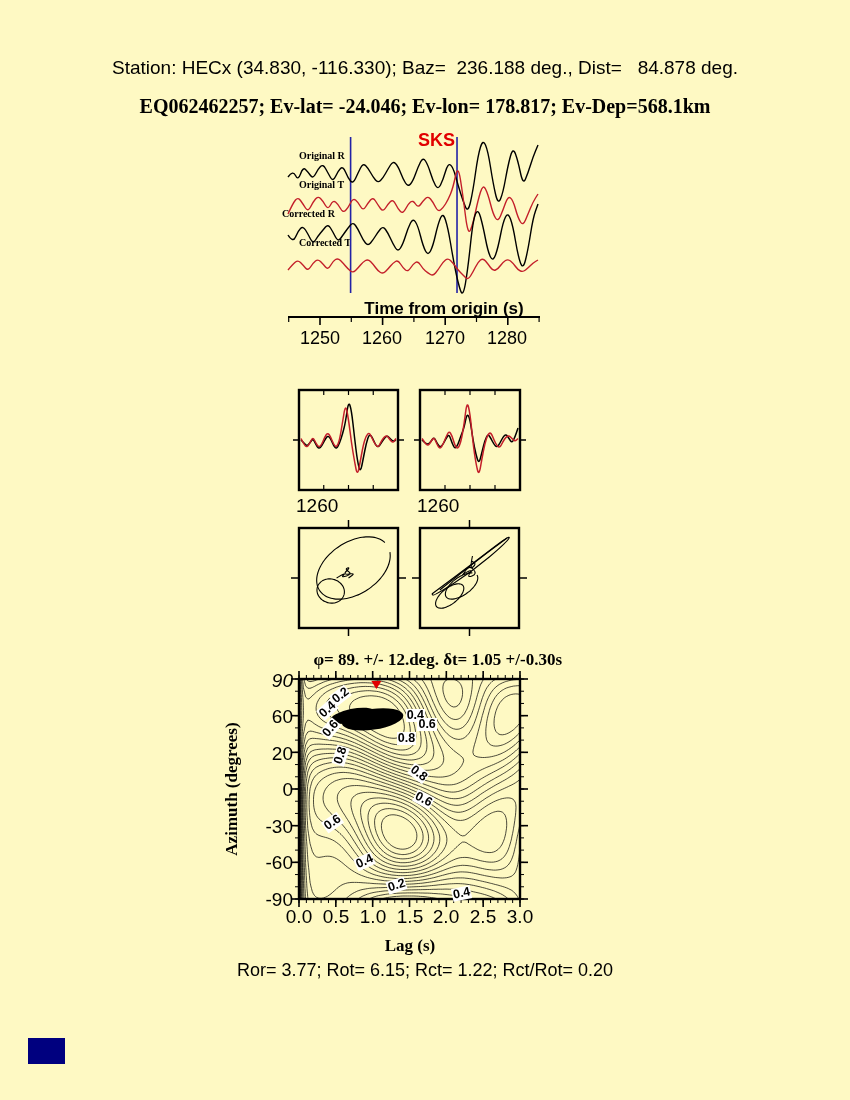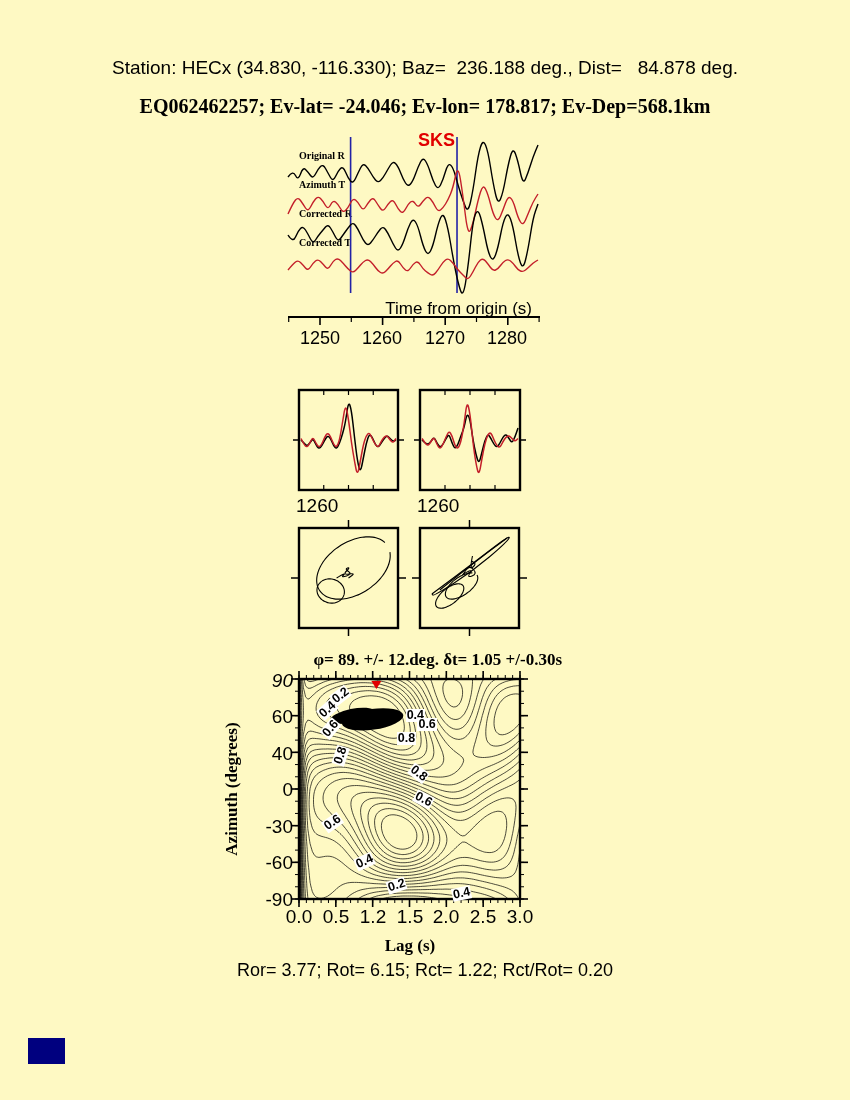--- a/index.html
+++ b/index.html
@@ -26,34 +26,34 @@
 </head>
 <body>
 
 <div id="page">
 
   <div class="abs title1" style="top:57px;left:0;">Station: HECx (34.830, -116.330); Baz=  236.188 deg., Dist=   84.878 deg.</div>
   <div class="abs title2" style="top:95px;left:0;">EQ062462257; Ev-lat= -24.046; Ev-lon= 178.817; Ev-Dep=568.1km</div>
 
   <div class="abs phase" style="top:130px;left:418px;color:#e10000;">SKS</div>
   <div class="abs trlabel" style="top:150px;left:299px;">Original R</div>
-  <div class="abs trlabel" style="top:179px;left:299px;">Azimuth T</div>
-  <div class="abs trlabel" style="top:208px;left:299px;">Corrected R</div>
+  <div class="abs trlabel" style="top:179px;left:299px;">Original T</div>
+  <div class="abs trlabel" style="top:208px;left:282px;">Corrected R</div>
   <div class="abs trlabel" style="top:237px;left:299px;">Corrected T</div>
 
   <svg id="waves-svg" class="abs" style="left:280px;top:128px;" width="270" height="182">
       <line x1="70.60000000000002" y1="9" x2="70.60000000000002" y2="165" stroke="#2222a6" stroke-width="1.6"></line>
       <line x1="177.01999999999998" y1="9" x2="177.01999999999998" y2="165" stroke="#2222a6" stroke-width="1.6"></line>
       <path d="M8,49 Q13,42 15.5,47.5 Q18,53 20.5,46 Q23,39 25.5,41.5 Q28,44 30.5,47.5 Q33,51 35.5,46 Q38,41 40.5,38.5 Q43,36 45.5,40.5 Q48,45 50.5,49.5 Q53,54 55.5,48.5 Q58,43 60.5,40.5 Q63,38 65.5,44 Q68,50 70.5,53 Q73,56 75.5,50.5 Q78,45 80.5,40 Q83,35 85.5,37.5 Q88,40 90.5,44.5 Q93,49 95.5,52 Q98,55 100.5,52.5 Q103,50 105.5,45.5 Q108,41 110.5,37 Q113,33 115.5,35.5 Q118,38 120.5,44.5 Q123,51 125.5,55 Q128,59 130.5,56 Q133,53 135.5,46 Q138,39 140.5,34 Q143,29 145.5,33 Q148,37 150.5,45 Q153,53 155.5,57.5 Q158,62 160.5,57 Q163,52 165.5,43.5 Q168,35 170.5,37 Q173,39 175.5,48 Q178,57 180.5,65 Q183,73 185.5,79 Q188,85 190.5,74 Q193,63 195.5,45 Q198,27 200.5,19 Q203,11 205.5,17 Q208,23 210.5,39 Q213,55 215.5,66 Q218,77 220.5,71 Q223,65 225.5,51 Q228,37 230.5,28 Q233,19 235.5,26 Q238,33 240.5,45 Q243,57 245.5,51 Q248,45 250.5,37 Q253,29 255.5,23 L258,17" fill="none" stroke="#000000" stroke-width="1.4"></path>
       <path d="M8,86 Q13,75 15.5,72 Q18,69 20.5,72.5 Q23,76 25.5,80 Q28,84 30.5,79 Q33,74 35.5,71 Q38,68 40.5,70.5 Q43,73 45.5,77.5 Q48,82 50.5,77 Q53,72 55.5,74 Q58,76 60.5,80.5 Q63,85 65.5,82.5 Q68,80 70.5,75 Q73,70 75.5,72 Q78,74 80.5,78.5 Q83,83 85.5,79 Q88,75 90.5,72 Q93,69 95.5,73 Q98,77 100.5,80.5 Q103,84 105.5,80 Q108,76 110.5,73.5 Q113,71 115.5,76 Q118,81 120.5,83.5 Q123,86 125.5,81 Q128,76 130.5,74 Q133,72 135.5,76 Q138,80 140.5,76.5 Q143,73 145.5,70.5 Q148,68 150.5,71 Q153,74 155.5,79 Q158,84 160.5,82 Q163,80 165.5,76 Q168,72 170.5,66 Q173,60 175.5,48 Q178,36 180.5,52 Q183,68 185.5,88 Q188,108 190.5,102 Q193,96 195.5,84 Q198,72 200.5,64 Q203,56 205.5,61 Q208,66 210.5,76 Q213,86 215.5,90 Q218,94 220.5,88 Q223,82 225.5,75 Q228,68 230.5,70 Q233,72 235.5,81 Q238,90 240.5,94 Q243,98 245.5,92 Q248,86 250.5,80 Q253,74 255.5,70 L258,66" fill="none" stroke="#c31f2a" stroke-width="1.4"></path>
       <path d="M8,107 Q13,115 15.5,109 Q18,103 20.5,100.5 Q23,98 25.5,102 Q28,106 30.5,111 Q33,116 35.5,112 Q38,108 40.5,105 Q43,102 45.5,99 Q48,96 50.5,100 Q53,104 55.5,109 Q58,114 60.5,110.5 Q63,107 65.5,103.5 Q68,100 70.5,97 Q73,94 75.5,97.5 Q78,101 80.5,106.5 Q83,112 85.5,115 Q88,118 90.5,115 Q93,112 95.5,108 Q98,104 100.5,101 Q103,98 105.5,101.5 Q108,105 110.5,110.5 Q113,116 115.5,120 Q118,124 120.5,120 Q123,116 125.5,108 Q128,100 130.5,95 Q133,90 135.5,94 Q138,98 140.5,108 Q143,118 145.5,123 Q148,128 150.5,123 Q153,118 155.5,107 Q158,96 160.5,90 Q163,84 165.5,92 Q168,100 170.5,115 Q173,130 175.5,142.5 Q178,155 180.5,162.5 Q183,170 185.5,155 Q188,140 190.5,116 Q193,92 195.5,86 Q198,80 200.5,89 Q203,98 205.5,111 Q208,124 210.5,129 Q213,134 215.5,127 Q218,120 220.5,107 Q223,94 225.5,89 Q228,84 230.5,91 Q233,98 235.5,113 Q238,128 240.5,135 Q243,142 245.5,132 Q248,122 250.5,106 Q253,90 255.5,83 L258,76" fill="none" stroke="#000000" stroke-width="1.4"></path>
       <path d="M8,142 Q13,136 15.5,134 Q18,132 20.5,134.5 Q23,137 25.5,140 Q28,143 30.5,139 Q33,135 35.5,133 Q38,131 40.5,133.5 Q43,136 45.5,139 Q48,142 50.5,137.5 Q53,133 55.5,131.5 Q58,130 60.5,132.5 Q63,135 65.5,138 Q68,141 70.5,143 Q73,145 75.5,142.5 Q78,140 80.5,137 Q83,134 85.5,132.5 Q88,131 90.5,133.5 Q93,136 95.5,139.5 Q98,143 100.5,144.5 Q103,146 105.5,143.5 Q108,141 110.5,138 Q113,135 115.5,133.5 Q118,132 120.5,136 Q123,140 125.5,142 Q128,144 130.5,140 Q133,136 135.5,134.5 Q138,133 140.5,137 Q143,141 145.5,143 Q148,145 150.5,146.5 Q153,148 155.5,145 Q158,142 160.5,138 Q163,134 165.5,132 Q168,130 170.5,132.5 Q173,135 175.5,138.5 Q178,142 180.5,144.5 Q183,147 185.5,149.5 Q188,152 190.5,148 Q193,144 195.5,139 Q198,134 200.5,132 Q203,130 205.5,133 Q208,136 210.5,139.5 Q213,143 215.5,142 Q218,141 220.5,137.5 Q223,134 225.5,132.5 Q228,131 230.5,133 Q233,135 235.5,138.5 Q238,142 240.5,143 Q243,144 245.5,142 Q248,140 250.5,137.5 Q253,135 255.5,133.5 L258,132" fill="none" stroke="#c31f2a" stroke-width="1.4"></path>
     </svg>
 
-  <div class="abs axlabel" style="top:299px;left:332px;width:200px;text-align:right;">Time from origin (s)</div>
+  <div class="abs axlabel" style="top:299px;left:344px;width:200px;text-align:center;font-weight:bold;">Time from origin (s)</div>
   <svg id="taxis-svg" class="abs" style="left:280px;top:310px;" width="270" height="20">
       <line x1="8" y1="7" x2="260" y2="7" stroke="#000" stroke-width="2"></line>
       <line x1="40" y1="7" x2="40" y2="15" stroke="#000" stroke-width="1.6"></line>
       <line x1="102.60000000000002" y1="7" x2="102.60000000000002" y2="15" stroke="#000" stroke-width="1.6"></line>
       <line x1="165.2" y1="7" x2="165.2" y2="15" stroke="#000" stroke-width="1.6"></line>
       <line x1="227.79999999999995" y1="7" x2="227.79999999999995" y2="15" stroke="#000" stroke-width="1.6"></line>
       <line x1="8.699999999999989" y1="7" x2="8.699999999999989" y2="12" stroke="#000" stroke-width="1.2"></line>
       <line x1="71.30000000000001" y1="7" x2="71.30000000000001" y2="12" stroke="#000" stroke-width="1.2"></line>
       <line x1="133.89999999999998" y1="7" x2="133.89999999999998" y2="12" stroke="#000" stroke-width="1.2"></line>
       <line x1="196.5" y1="7" x2="196.5" y2="12" stroke="#000" stroke-width="1.2"></line>
@@ -265,30 +265,30 @@
       <div class="clabel" style="left: 409.34px; top: 767.333px; transform: rotate(38deg);">0.8</div>
       <div class="clabel" style="left: 413.76px; top: 793px; transform: rotate(28deg);">0.6</div>
       <div class="clabel" style="left: 323.15px; top: 816.222px; transform: rotate(-35deg);">0.6</div>
       <div class="clabel" style="left: 354.827px; top: 855.333px; transform: rotate(-25deg);">0.4</div>
       <div class="clabel" style="left: 387.24px; top: 878.556px; transform: rotate(-18deg);">0.2</div>
       <div class="clabel" style="left: 452.067px; top: 887.111px; transform: rotate(-12deg);">0.4</div>
     </div>
 
   <div class="abs ytick" style="top:670px;left:243px;font-style:italic;">90</div>
   <div class="abs ytick" style="top:706px;left:243px;">60</div>
-  <div class="abs ytick" style="top:743px;left:243px;">40</div>
+  <div class="abs ytick" style="top:743px;left:243px;">20</div>
   <div class="abs ytick" style="top:779px;left:243px;">0</div>
   <div class="abs ytick" style="top:816px;left:243px;">-30</div>
   <div class="abs ytick" style="top:852px;left:243px;">-60</div>
   <div class="abs ytick" style="top:889px;left:243px;">-90</div>
   <div class="abs serifbold rot90" style="top:789px;left:232px;width:170px;text-align:center;">Azimuth (degrees)</div>
 
   <div class="abs xtick" style="top:906px;left:299px;">0.0</div>
   <div class="abs xtick" style="top:906px;left:336px;">0.5</div>
-  <div class="abs xtick" style="top:906px;left:373px;">1.2</div>
+  <div class="abs xtick" style="top:906px;left:373px;">1.0</div>
   <div class="abs xtick" style="top:906px;left:410px;">1.5</div>
   <div class="abs xtick" style="top:906px;left:446px;">2.0</div>
   <div class="abs xtick" style="top:906px;left:483px;">2.5</div>
   <div class="abs xtick" style="top:906px;left:520px;">3.0</div>
   <div class="abs serifbold" style="top:936px;left:330px;width:160px;text-align:center;">Lag (s)</div>
 
   <div class="abs footer" style="top:960px;left:0;">Ror= 3.77; Rot= 6.15; Rct= 1.22; Rct/Rot= 0.20</div>
 
   <div class="abs cornertag" style="left:28px;top:1038px;width:37px;height:26px;"></div>
 </div>

